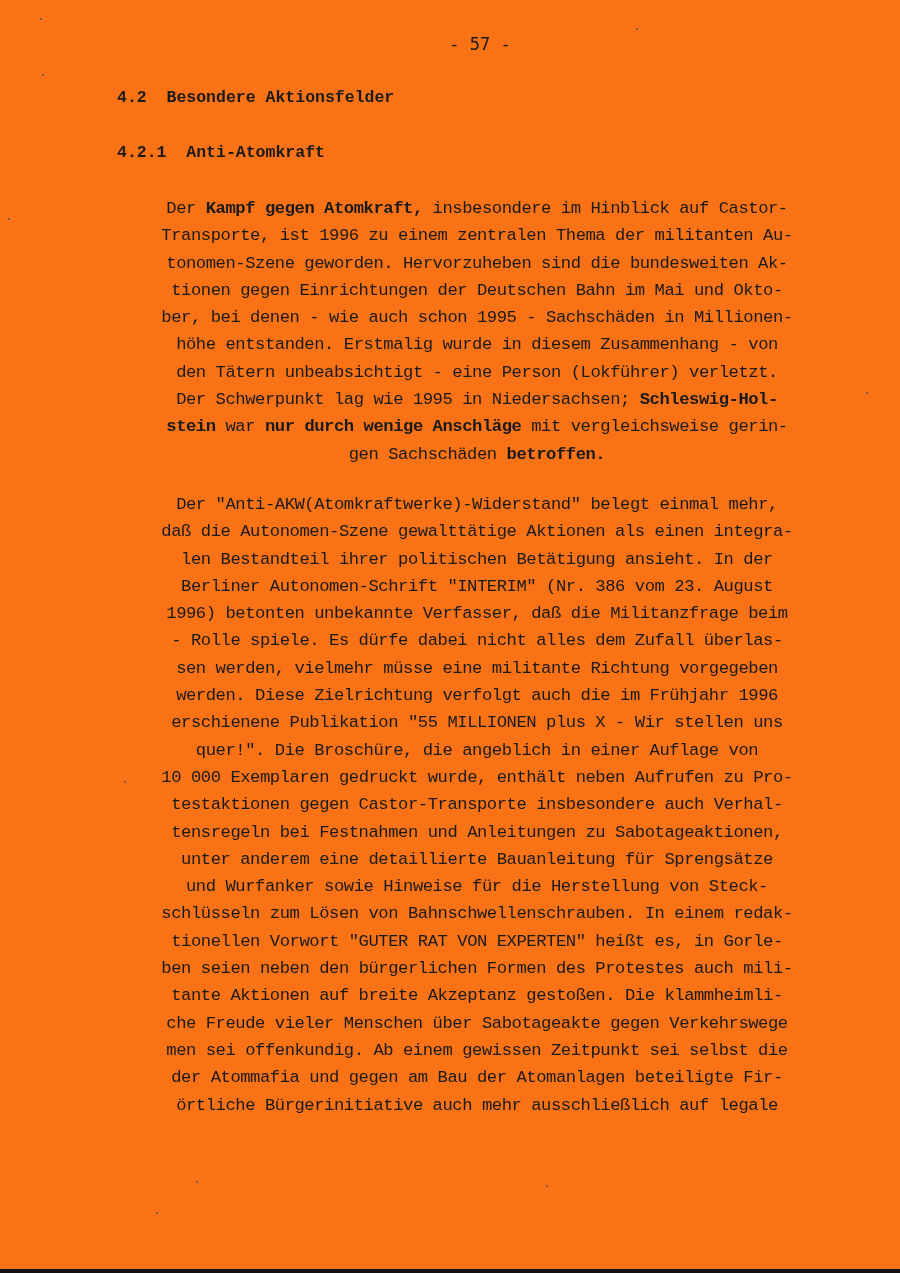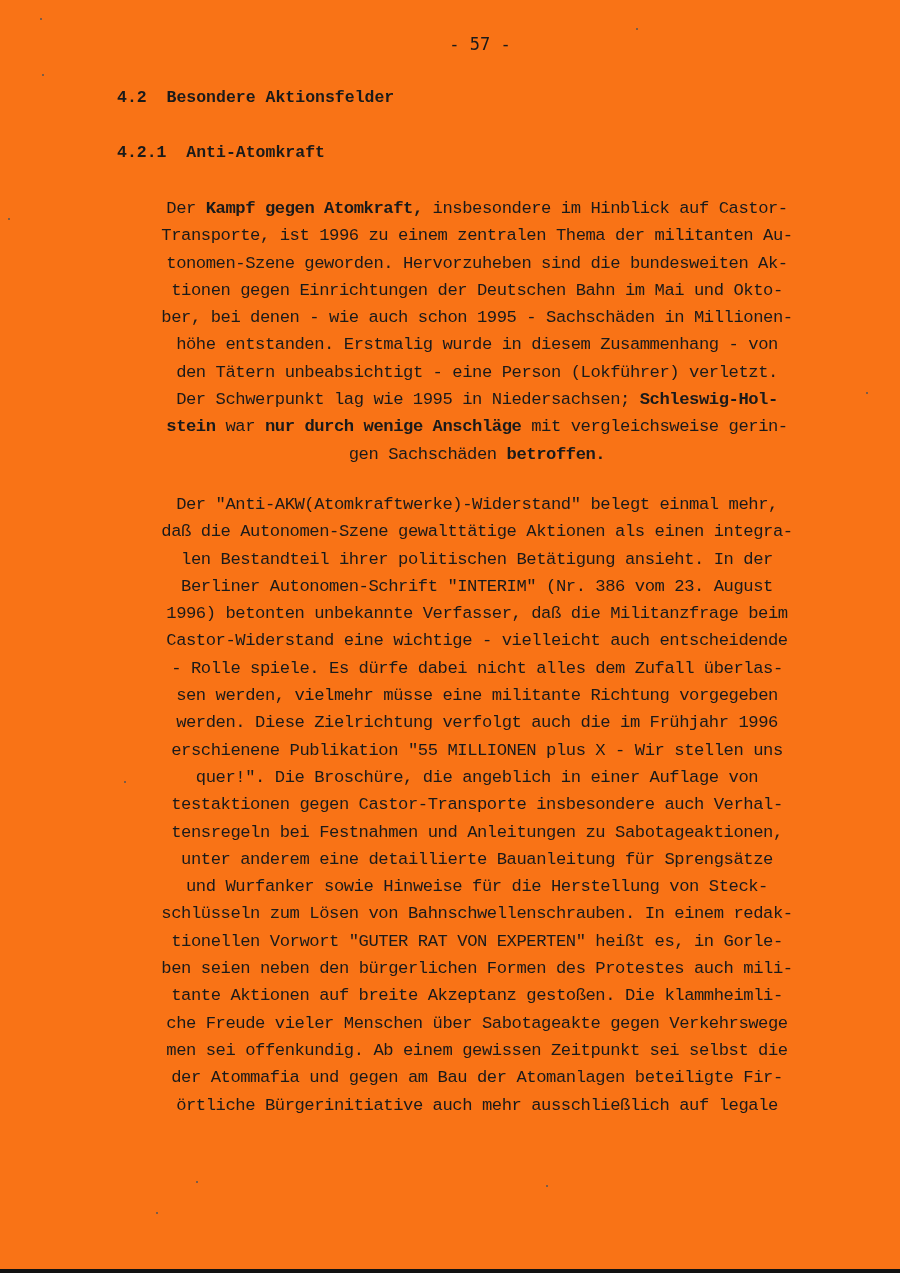--- a/index.html
+++ b/index.html
@@ -38,26 +38,26 @@
     <div class="line"><span class="b">stein</span><span> war </span><span class="b">nur durch wenige Anschläge</span><span> mit vergleichsweise gerin-</span></div>
     <div class="line"><span>gen Sachschäden </span><span class="b">betroffen.</span></div>
   </div>
 
   <div class="para p2">
     <div class="line">Der "Anti-AKW(Atomkraftwerke)-Widerstand" belegt einmal mehr,</div>
     <div class="line">daß die Autonomen-Szene gewalttätige Aktionen als einen integra-</div>
     <div class="line">len Bestandteil ihrer politischen Betätigung ansieht. In der</div>
     <div class="line">Berliner Autonomen-Schrift "INTERIM" (Nr. 386 vom 23. August</div>
     <div class="line">1996) betonten unbekannte Verfasser, daß die Militanzfrage beim</div>
-    <div class="line">Castor-Widerstand eine wichtige - vielleicht auch entscheidende</div>
     <div class="line">- Rolle spiele. Es dürfe dabei nicht alles dem Zufall überlas-</div>
     <div class="line">sen werden, vielmehr müsse eine militante Richtung vorgegeben</div>
     <div class="line">werden. Diese Zielrichtung verfolgt auch die im Frühjahr 1996</div>
     <div class="line">erschienene Publikation "55 MILLIONEN plus X - Wir stellen uns</div>
     <div class="line">quer!". Die Broschüre, die angeblich in einer Auflage von</div>
+    <div class="line">10 000 Exemplaren gedruckt wurde, enthält neben Aufrufen zu Pro-</div>
     <div class="line">testaktionen gegen Castor-Transporte insbesondere auch Verhal-</div>
     <div class="line">tensregeln bei Festnahmen und Anleitungen zu Sabotageaktionen,</div>
     <div class="line">unter anderem eine detaillierte Bauanleitung für Sprengsätze</div>
     <div class="line">und Wurfanker sowie Hinweise für die Herstellung von Steck-</div>
     <div class="line">schlüsseln zum Lösen von Bahnschwellenschrauben. In einem redak-</div>
     <div class="line">tionellen Vorwort "GUTER RAT VON EXPERTEN" heißt es, in Gorle-</div>
     <div class="line">ben seien neben den bürgerlichen Formen des Protestes auch mili-</div>
     <div class="line">tante Aktionen auf breite Akzeptanz gestoßen. Die klammheimli-</div>
     <div class="line">che Freude vieler Menschen über Sabotageakte gegen Verkehrswege</div>
     <div class="line">men sei offenkundig. Ab einem gewissen Zeitpunkt sei selbst die</div>

